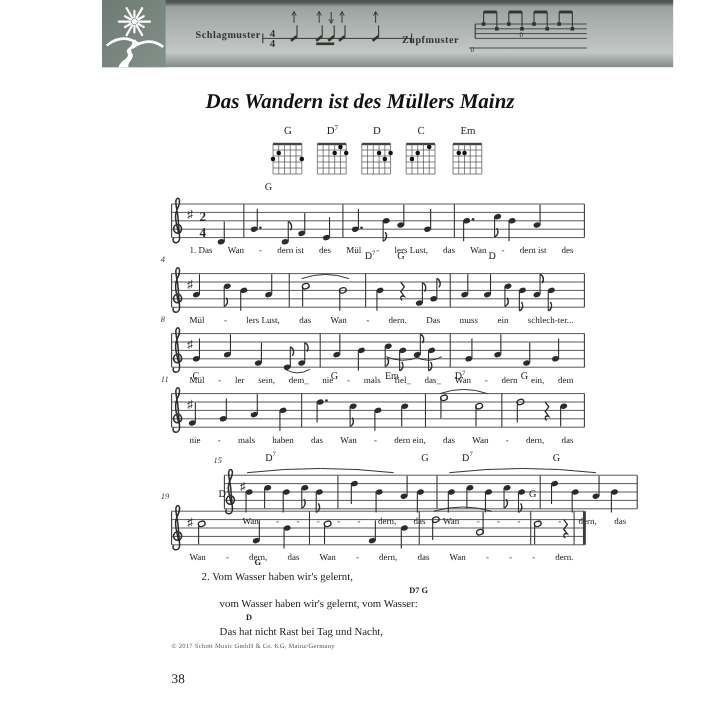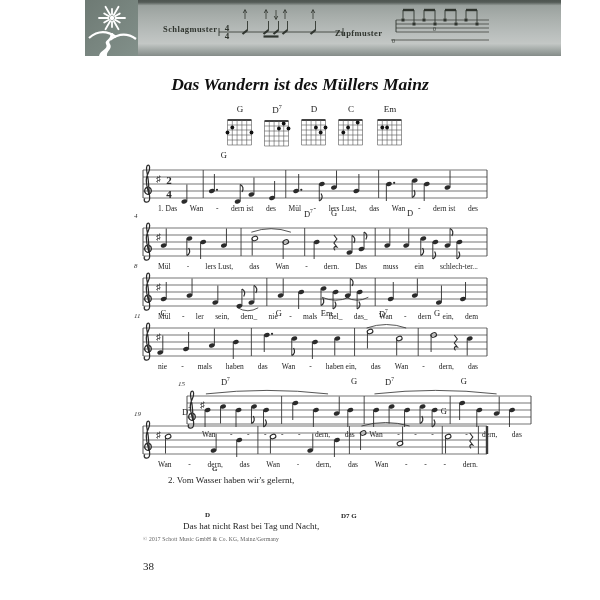--- a/index.html
+++ b/index.html
@@ -475,21 +475,21 @@
         <line x1="327.2" y1="20.5" x2="327.2" y2="37.5" stroke="#2b2b2b" stroke-width="0.9"></line>
       </svg>
       <div class="lyrics">
         <span>nie</span>
         <span>-</span>
         <span>mals</span>
         <span>haben</span>
         <span>das</span>
         <span>Wan</span>
         <span>-</span>
-        <span>haben ein,</span>
+        <span>dern ein,</span>
         <span>das</span>
         <span>Wan</span>
         <span>-</span>
         <span>dern,</span>
         <span>das</span>
       </div>
     </div>
     <div class="system" style="top: 372px; margin-left: 44px;">
       <span class="measure-num">15</span>
       <span class="chord-label" style="left: 36.952px;">D<sup>7</sup></span>
@@ -627,21 +627,22 @@
       </div>
     </div>
   </div>
 
 <div id="verse2" class="abs">
     <div class="vline">
       <span class="vchord" style="left: 44px;">G</span>
       <span class="vtext">2.  Vom Wasser haben wir's gelernt,</span>
     </div>
     <div class="vline indent">
-      <span class="vchord" style="left: 158px; margin-top: 24px;">D7  G</span>
+      <span class="vchord" style="left: 158px;">D7  G</span>
+      <span class="vtext">vom Wasser haben wir's gelernt, vom Wasser:</span>
     </div>
     <div class="vline indent">
       <span class="vchord" style="left: 22px;">D</span>
       <span class="vtext">Das hat nicht Rast bei Tag und Nacht,</span>
     </div>
   </div>
 
 <div id="copyright" class="abs">© 2017 Schott Music GmbH &amp; Co. KG, Mainz/Germany</div>
 <div id="page-number" class="abs">38</div>
 

